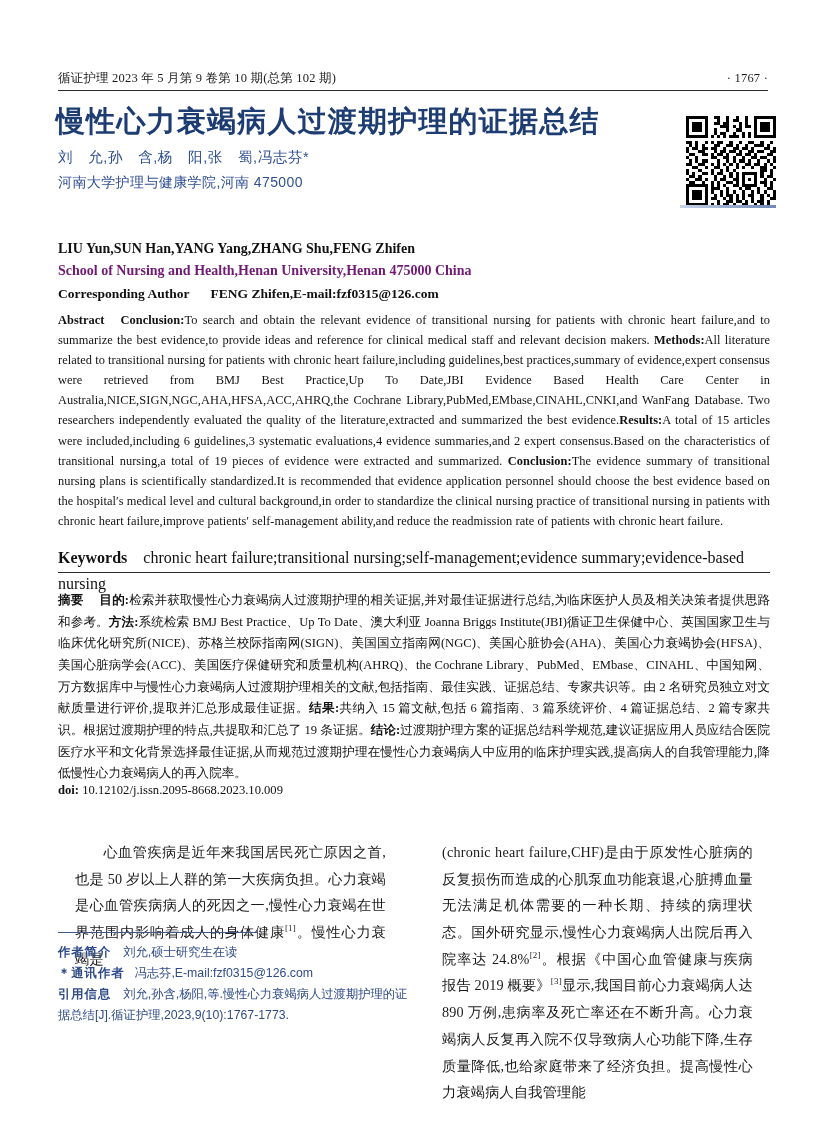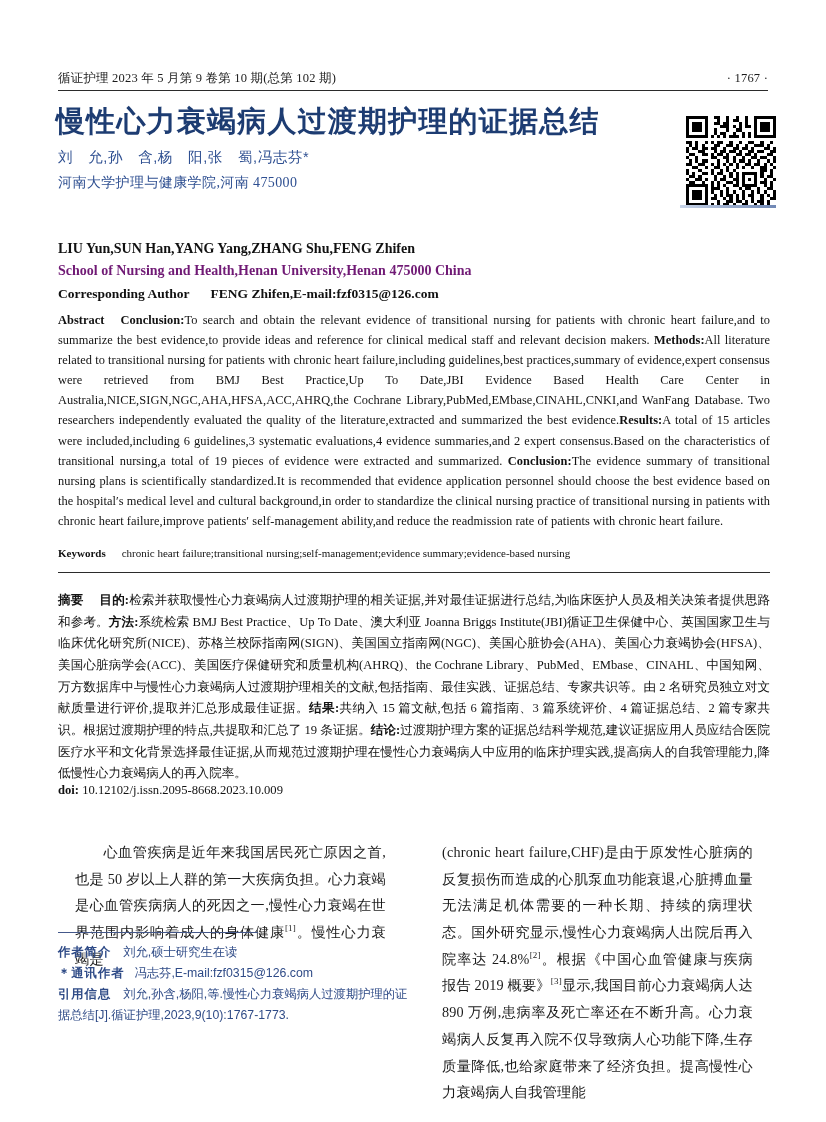--- a/index.html
+++ b/index.html
@@ -63,21 +63,21 @@
     letter-spacing: 0.6px;
     font-family: "Liberation Sans", "DejaVu Sans", sans-serif;
   }
   .affil-cn {
     position: absolute;
     left: 58px;
     top: 174px;
     font-size: 14px;
     color: #2e4f91;
     letter-spacing: 0.4px;
-    font-family: Liberation Serif, serif;
+    font-family: Liberation Sans, sans-serif;
   }
 
   
   .qr-wrap {
     position: absolute;
     left: 686px;
     top: 116px;
     width: 90px;
     height: 90px;
     background: #ffffff;
@@ -138,21 +138,21 @@
     text-align: justify;
     text-align-last: left;
     color: #121212;
     letter-spacing: 0.05px;
   }
   .en-keywords {
     position: absolute;
     left: 58px;
     top: 545px;
     width: 712px;
-    font-size: 11px;
+    font-size: 16px;
     line-height: 1.6;
     color: #121212;
   }
   b.lbl { font-weight: bold; }
 
   
   .cn-rule {
     position: absolute;
     left: 58px;
     top: 572px;

